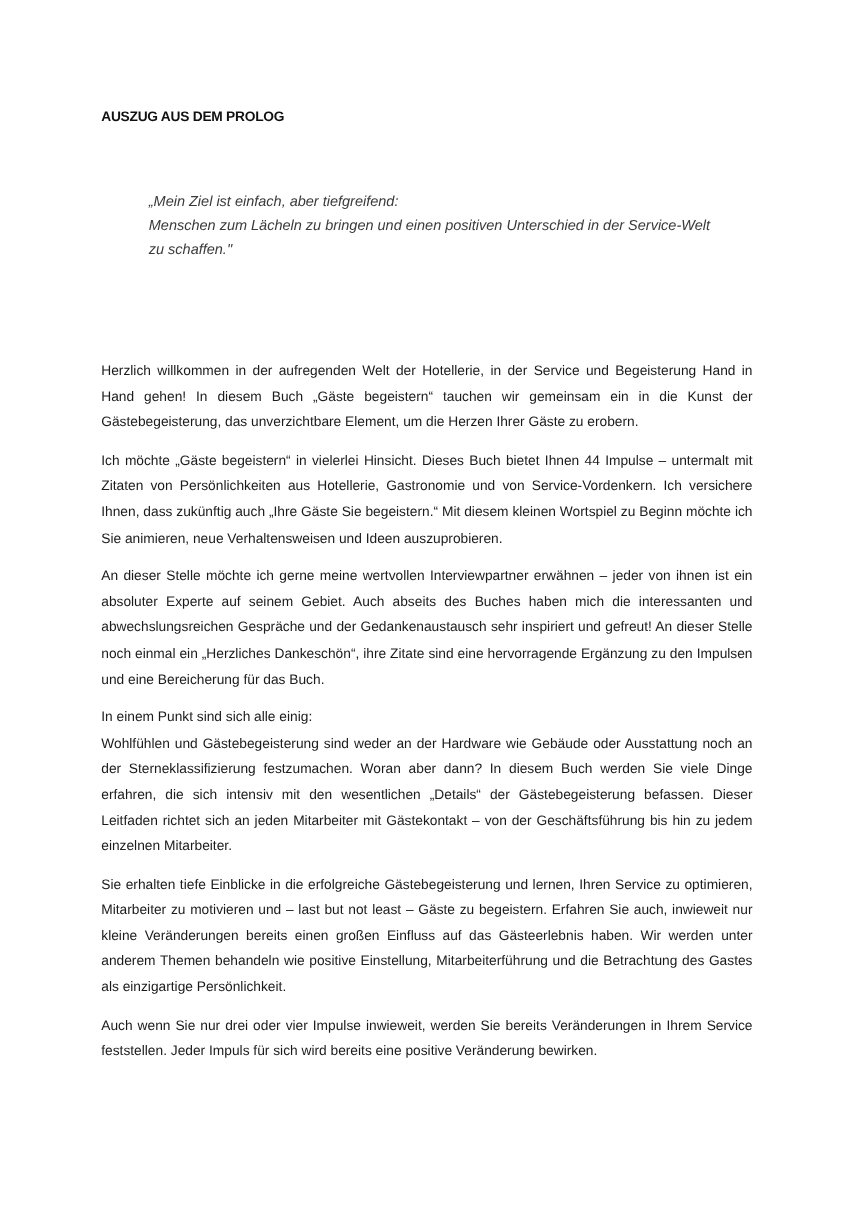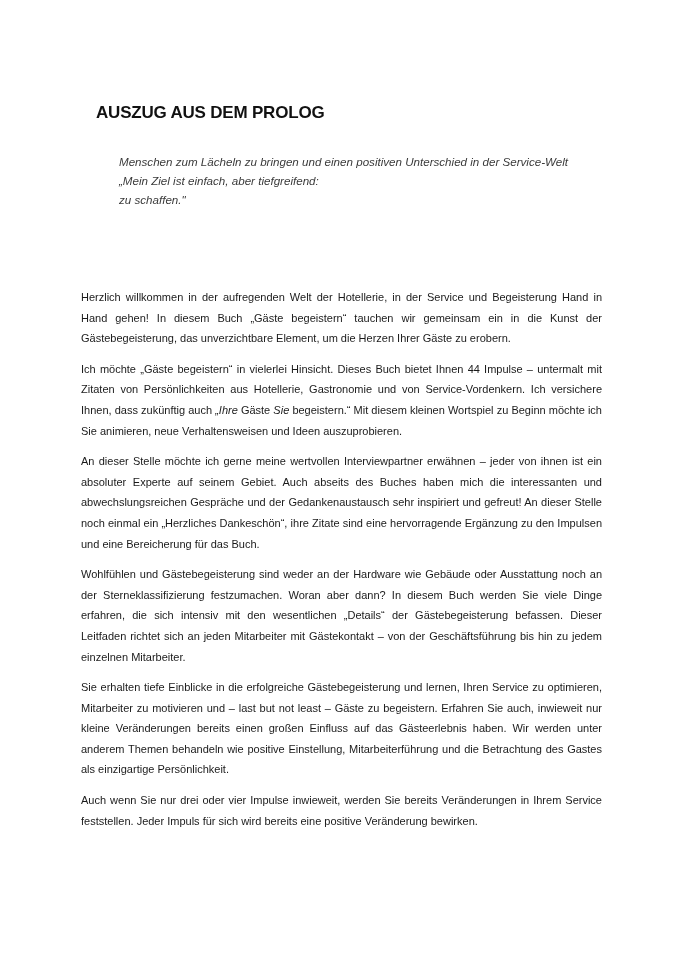--- a/index.html
+++ b/index.html
@@ -4,59 +4,60 @@
   <style>
     html, body { margin: 0; padding: 0; background: #ffffff; }
     body {
       width: 682px; height: 964px; position: relative; overflow: hidden;
       font-family: "Liberation Sans", sans-serif;
       color: #1a1a1a;
     }
     .page { position: absolute; left: 0; top: 0; width: 682px; height: 964px; background: #fff; }
     .heading {
       position: absolute; left: 81px; top: 88px;
-      font-size: 17px; font-weight: bold; letter-spacing: -0.2px;
+      font-size: 11px; font-weight: bold; letter-spacing: -0.2px;
       color: #111;
-      margin: 15px;
+      margin: 0;
     }
     .quote-block {
       position: absolute; left: 119px; top: 153px; width: 470px;
       font-style: italic; font-size: 11.6px; color: #3a3a3a;
       line-height: 18.8px;
     }
     .quote-line { display: block; white-space: nowrap; }
     .quote-author { display: block; margin-top: 7px; white-space: nowrap; }
     .body-text {
       position: absolute; left: 81px; top: 287px; width: 521px;
       font-size: 11px; line-height: 20.6px; color: #1a1a1a;
     }
     .para { margin: 0 0 10px 0; text-align: justify; text-align-last: left; }
     .para-tight { margin: 0; }
-    .it { font-style: italic; }
+    .it { }
   </style>
 </head>
 <body>
 
 <div class="page">
 
   <h1 class="heading">AUSZUG AUS DEM PROLOG</h1>
 
   <div class="quote-block">
+    <span class="quote-line">„Mein Ziel ist einfach, aber tiefgreifend:</span>
     <span class="quote-line">Menschen zum Lächeln zu bringen und einen positiven Unterschied in der Service-Welt</span>
-    <span class="quote-line">„Mein Ziel ist einfach, aber tiefgreifend:</span>
     <span class="quote-line">zu schaffen."</span>
   </div>
 
   <div class="body-text">
     <p class="para">Herzlich willkommen in der aufregenden Welt der Hotellerie, in der Service und Begeisterung Hand in Hand gehen! In diesem Buch „Gäste begeistern“ tauchen wir gemeinsam ein in die Kunst der Gästebegeisterung, das unverzichtbare Element, um die Herzen Ihrer Gäste zu erobern.</p>
 
     <p class="para"><span>Ich möchte „Gäste begeistern“ in vielerlei Hinsicht. Dieses Buch bietet Ihnen 44 Impulse – untermalt mit Zitaten von Persönlichkeiten aus Hotellerie, Gastronomie und von Service-Vordenkern. Ich versichere Ihnen, dass zukünftig auch </span><span class="it">„Ihre</span><span> Gäste </span><span class="it">Sie</span><span> begeistern.“ Mit diesem kleinen Wortspiel zu Beginn möchte ich Sie animieren, neue Verhaltensweisen und Ideen auszuprobieren.</span></p>
 
     <p class="para">An dieser Stelle möchte ich gerne meine wertvollen Interviewpartner erwähnen – jeder von ihnen ist ein absoluter Experte auf seinem Gebiet. Auch abseits des Buches haben mich die interessanten und abwechslungsreichen Gespräche und der Gedankenaustausch sehr inspiriert und gefreut! An dieser Stelle noch einmal ein „Herzliches Dankeschön“, ihre Zitate sind eine hervorragende Ergänzung zu den Impulsen und eine Bereicherung für das Buch.</p>
 
+    <p class="para-tight">In einem Punkt sind sich alle einig:</p>
     <p class="para">Wohlfühlen und Gästebegeisterung sind weder an der Hardware wie Gebäude oder Ausstattung noch an der Sterneklassifizierung festzumachen. Woran aber dann? In diesem Buch werden Sie viele Dinge erfahren, die sich intensiv mit den wesentlichen „Details“ der Gästebegeisterung befassen. Dieser Leitfaden richtet sich an jeden Mitarbeiter mit Gästekontakt – von der Geschäftsführung bis hin zu jedem einzelnen Mitarbeiter.</p>
 
     <p class="para">Sie erhalten tiefe Einblicke in die erfolgreiche Gästebegeisterung und lernen, Ihren Service zu optimieren, Mitarbeiter zu motivieren und – last but not least – Gäste zu begeistern. Erfahren Sie auch, inwieweit nur kleine Veränderungen bereits einen großen Einfluss auf das Gästeerlebnis haben. Wir werden unter anderem Themen behandeln wie positive Einstellung, Mitarbeiterführung und die Betrachtung des Gastes als einzigartige Persönlichkeit.</p>
 
     <p class="para">Auch wenn Sie nur drei oder vier Impulse inwieweit, werden Sie bereits Veränderungen in Ihrem Service feststellen. Jeder Impuls für sich wird bereits eine positive Veränderung bewirken.</p>
   </div>
 
 </div>
 
 </body></html>

